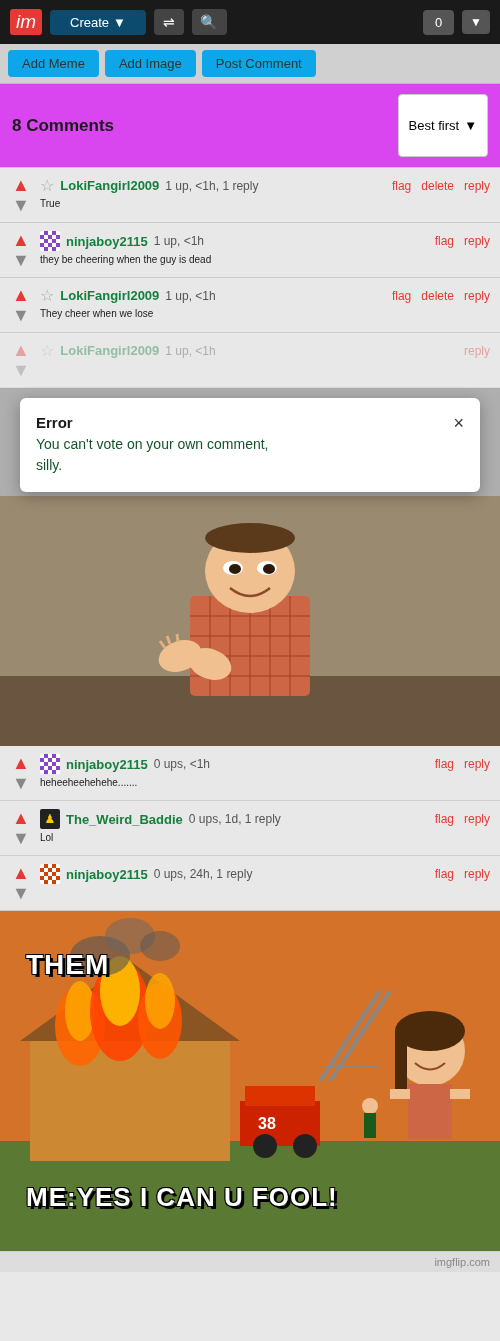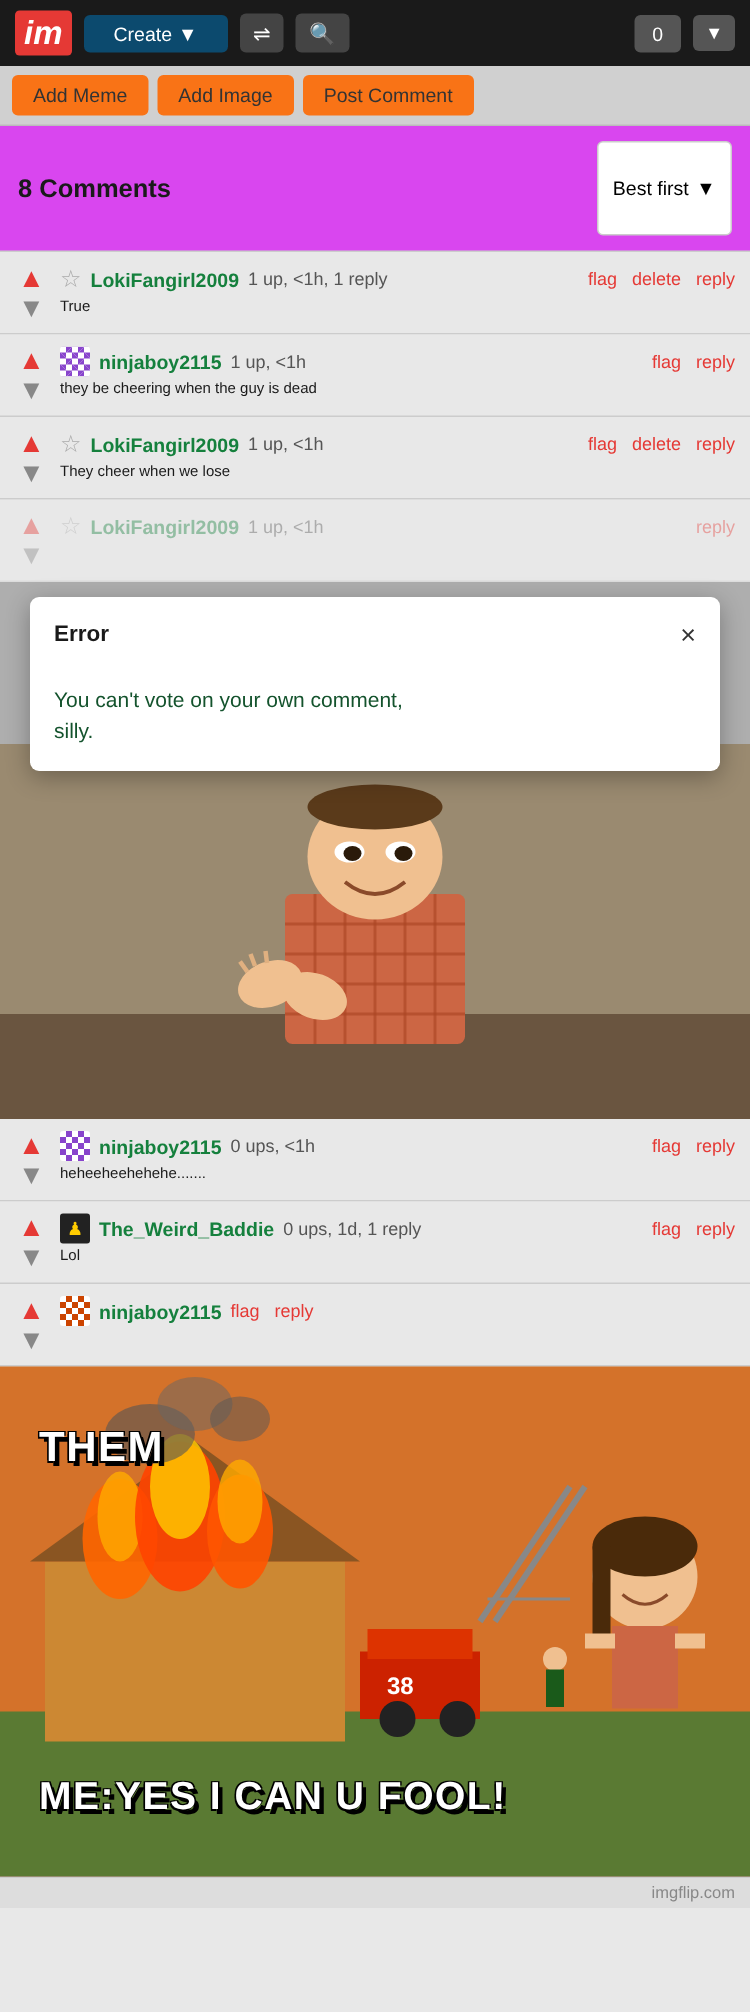--- a/index.html
+++ b/index.html
@@ -17,22 +17,22 @@
       background: #1a1a1a;
       display: flex;
       align-items: center;
       padding: 6px 10px;
       gap: 8px;
       height: 44px;
     }
     .logo-box {
       background: #e53935;
       color: white;
-      font-weight: bold;
-      font-size: 22px;
+      font-weight: normal;
+      font-size: 19px;
       padding: 2px 6px;
       border-radius: 3px;
       font-style: italic;
     }
     .nav-btn {
       background: #0c4a6e;
       color: white;
       border: none;
       border-radius: 4px;
       padding: 5px 20px;
@@ -71,21 +71,21 @@
 
     
     .action-bar {
       background: #d0d0d0;
       display: flex;
       padding: 6px 8px;
       gap: 6px;
       border-bottom: 1px solid #bbb;
     }
     .action-bar-btn {
-      background: #f97316;
+      background: #0ea5e9;
       border: none;
       border-radius: 4px;
       padding: 6px 14px;
       font-size: 13px;
       color: #333;
       cursor: pointer;
       font-weight: 500;
     }
 
     
@@ -226,21 +226,21 @@
       background: white;
       border-radius: 6px;
       padding: 16px;
       z-index: 20;
       box-shadow: 0 4px 16px rgba(0,0,0,0.3);
     }
     .error-modal-header {
       display: flex;
       align-items: flex-start;
       justify-content: space-between;
-      margin-bottom: 24px;
+      margin-bottom: 2px;
     }
     .error-title {
       font-weight: bold;
       font-size: 15px;
     }
     .close-btn {
       background: none;
       border: none;
       font-size: 18px;
       cursor: pointer;
@@ -517,20 +517,21 @@
 
 <div class="comment-item">
   <div class="vote-col">
     <button class="vote-up">▲</button>
     <button class="vote-down">▼</button>
   </div>
   <div class="comment-body">
     <div class="comment-meta">
       <div class="avatar-checker2"></div>
       <span class="username">ninjaboy2115</span>
+      <span class="comment-stats">0 ups, 24h, 1 reply</span>
       <div class="comment-actions">
         <a>flag</a>
         <a>reply</a>
       </div>
     </div>
   </div>
 </div>
 
 <div class="meme-section meme2">
   <svg width="500" height="340" xmlns="http://www.w3.org/2000/svg" style="position:absolute;top:0;left:0;">

